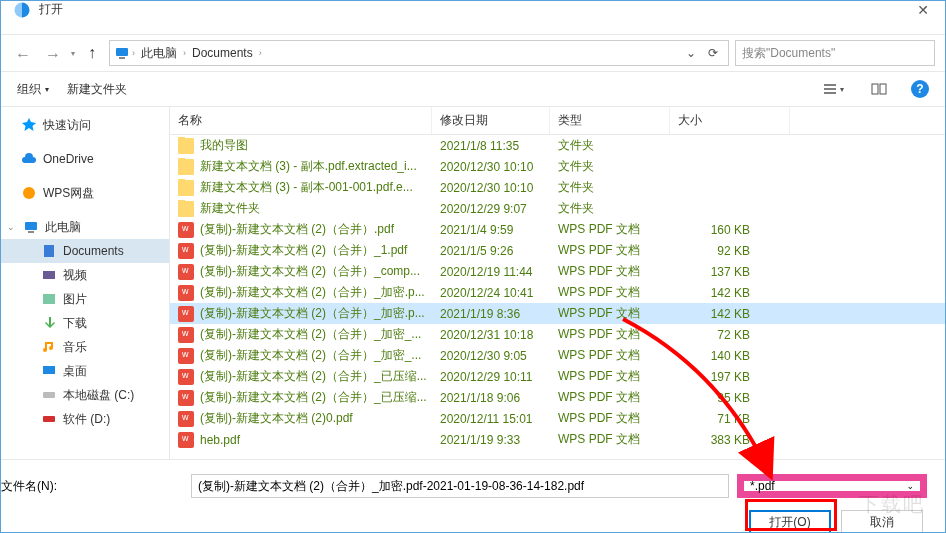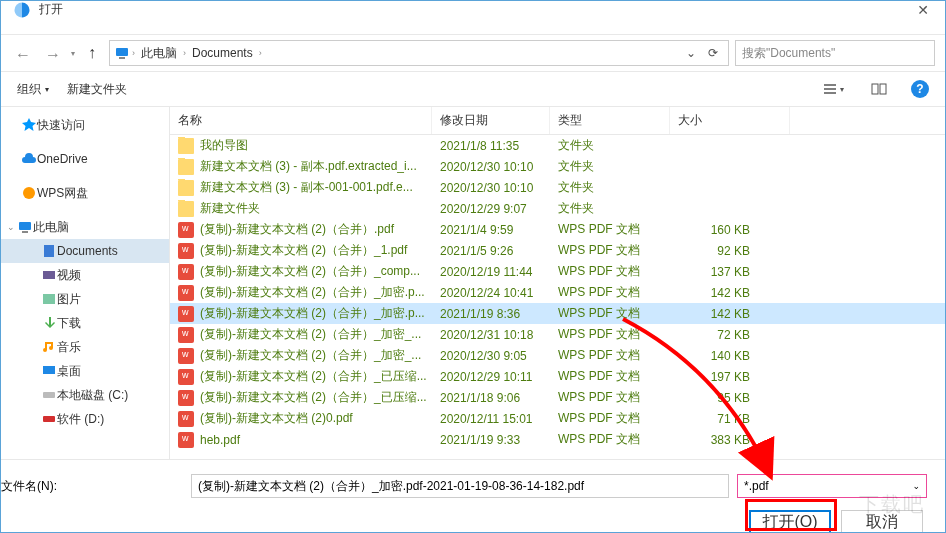--- a/index.html
+++ b/index.html
@@ -23,21 +23,21 @@
 .search-box { width: 200px; height: 26px; border: 1px solid #ccc; display: flex; align-items: center; padding: 0 6px; font-size: 12px; color: #888; gap: 6px; }
 
 .toolbar { height: 36px; border-top: 1px solid #e8e8e8; border-bottom: 1px solid #e8e8e8; display: flex; align-items: center; padding: 0 16px; gap: 18px; font-size: 12px; }
 .toolbar .tb-item { color: #333; display: flex; align-items: center; gap: 4px; }
 .toolbar .spacer { flex: 1; }
 .toolbar .view-btn { width: 28px; height: 22px; display: flex; align-items: center; justify-content: center; color: #555; }
 .help-icon { width: 18px; height: 18px; border-radius: 50%; background: #1e88e5; color: #fff; display: flex; align-items: center; justify-content: center; font-size: 12px; font-weight: bold; }
 
 .body { display: flex; height: 352px; }
 .sidebar { width: 168px; overflow-y: auto; padding: 6px 0; font-size: 12px; }
-.side-item { height: 24px; display: flex; align-items: center; padding-left: 20px; color: #333; }
+.side-item { height: 24px; display: flex; align-items: center; padding-left: 20px; gap: 6px; color: #333; }
 .side-item.lvl2 { padding-left: 40px; }
 .side-item .caret { width: 10px; font-size: 9px; color: #888; margin-left: -14px; }
 .side-item.selected { background: #d8e6f2; }
 .side-item .ico { width: 16px; height: 16px; display: flex; align-items: center; justify-content: center; }
 .i-star { color: #0099ff; } .i-cloud { color: #1e88e5; } .i-wps { color: #ff9900; }
 .i-monitor { color: #1e88e5; } .i-doc { color: #3a7bd5; } .i-vid { color: #6b5b95; }
 .i-pic { color: #888; } .i-down { color: #4caf50; } .i-music { color: #ff9800; }
 .i-desk { color: #1e88e5; } .i-disk { color: #888; } .i-soft { color: #d32f2f; }
 
 .main { flex: 1; border-left: 1px solid #e8e8e8; display: flex; flex-direction: column; overflow: hidden; }
@@ -53,23 +53,23 @@
 .fico { width: 16px; height: 16px; flex-shrink: 0; }
 .fico.folder { background: #ffd970; border-radius: 1px; position: relative; }
 .fico.folder::before { content: ""; position: absolute; top: -3px; left: 0; width: 7px; height: 3px; background: #ffd970; border-radius: 1px 1px 0 0; }
 .fico.pdf { background: #e74c3c; border-radius: 2px; position: relative; }
 .fico.pdf::after { content: "w"; position: absolute; color: #fff; font-size: 9px; left: 4px; top: 1px; }
 
 .footer { height: 76px; border-top: 1px solid #e8e8e8; padding: 14px 18px 10px 0; position: relative; }
 .filename-row { display: flex; align-items: center; gap: 8px; font-size: 12px; }
 .filename-label { width: 182px; text-align: left; }
 .filename-input { flex: 1; height: 24px; border: 1px solid #ccc; padding: 0 6px; font-size: 12px; }
-.filetype-sel { width: 190px; height: 24px; border: 1px solid #ec4899; padding: 0 6px; font-size: 12px; display: flex; align-items: center; justify-content: space-between; }
+.filetype-sel { width: 190px; height: 24px; border: 7px solid #ec4899; padding: 0 6px; font-size: 12px; display: flex; align-items: center; justify-content: space-between; }
 .btn-row { display: flex; justify-content: flex-end; gap: 10px; margin-top: 12px; padding-right: 4px; }
-.btn { width: 82px; height: 24px; border: 1px solid #ccc; background: #fff; font-size: 16px; display: flex; align-items: center; justify-content: center; color: #333; }
+.btn { width: 82px; height: 24px; border: 1px solid #ccc; background: #fff; font-size: 12px; display: flex; align-items: center; justify-content: center; color: #333; }
 .btn.primary { border: 2px solid #0078d7; }
 .open-highlight { position: absolute; border: 3px solid #ff0000; right: 108px; bottom: 4px; width: 92px; height: 32px; pointer-events: none; }
 
 .arrow-annotation { position: absolute; left: 512px; top: 300px; width: 290px; height: 200px; pointer-events: none; }
 .watermark { position: absolute; right: 20px; bottom: 14px; font-size: 20px; color: rgba(0,0,0,0.12); letter-spacing: 2px; font-weight: normal; pointer-events: none; }
 </style>
 </head>
 <body>
 
 <div class="titlebar">

